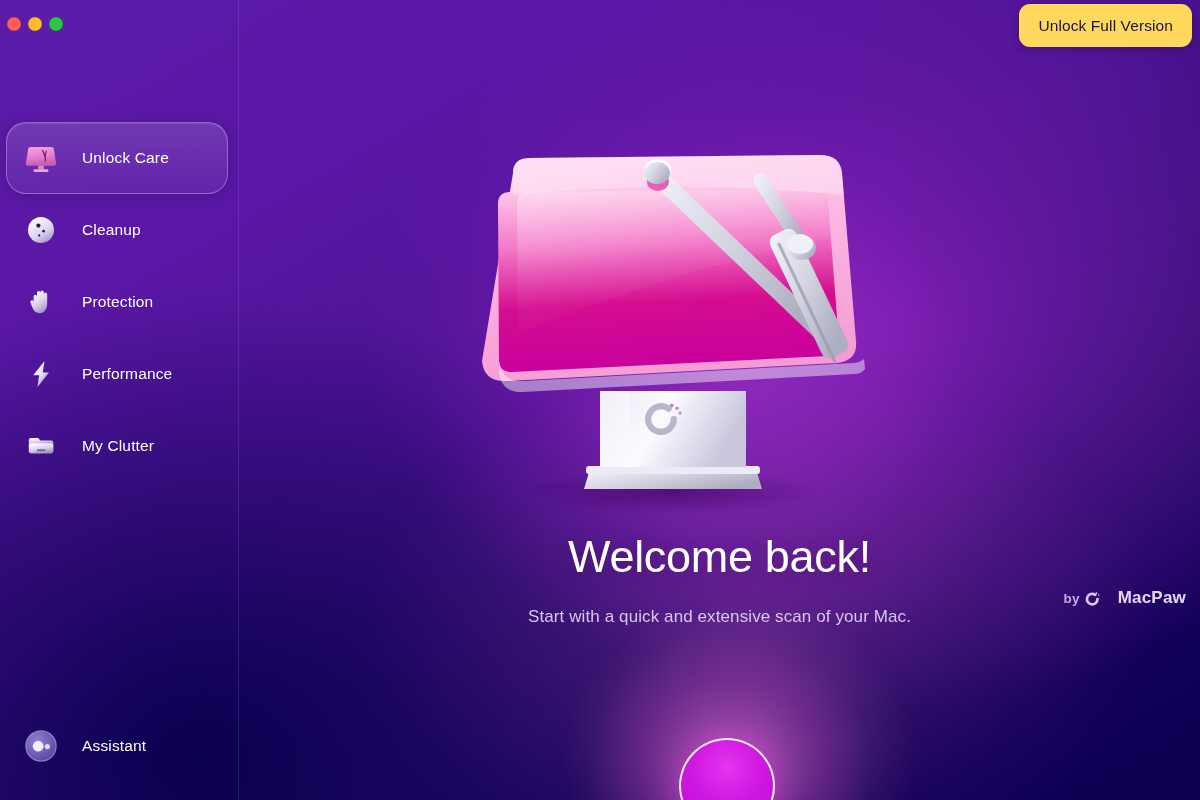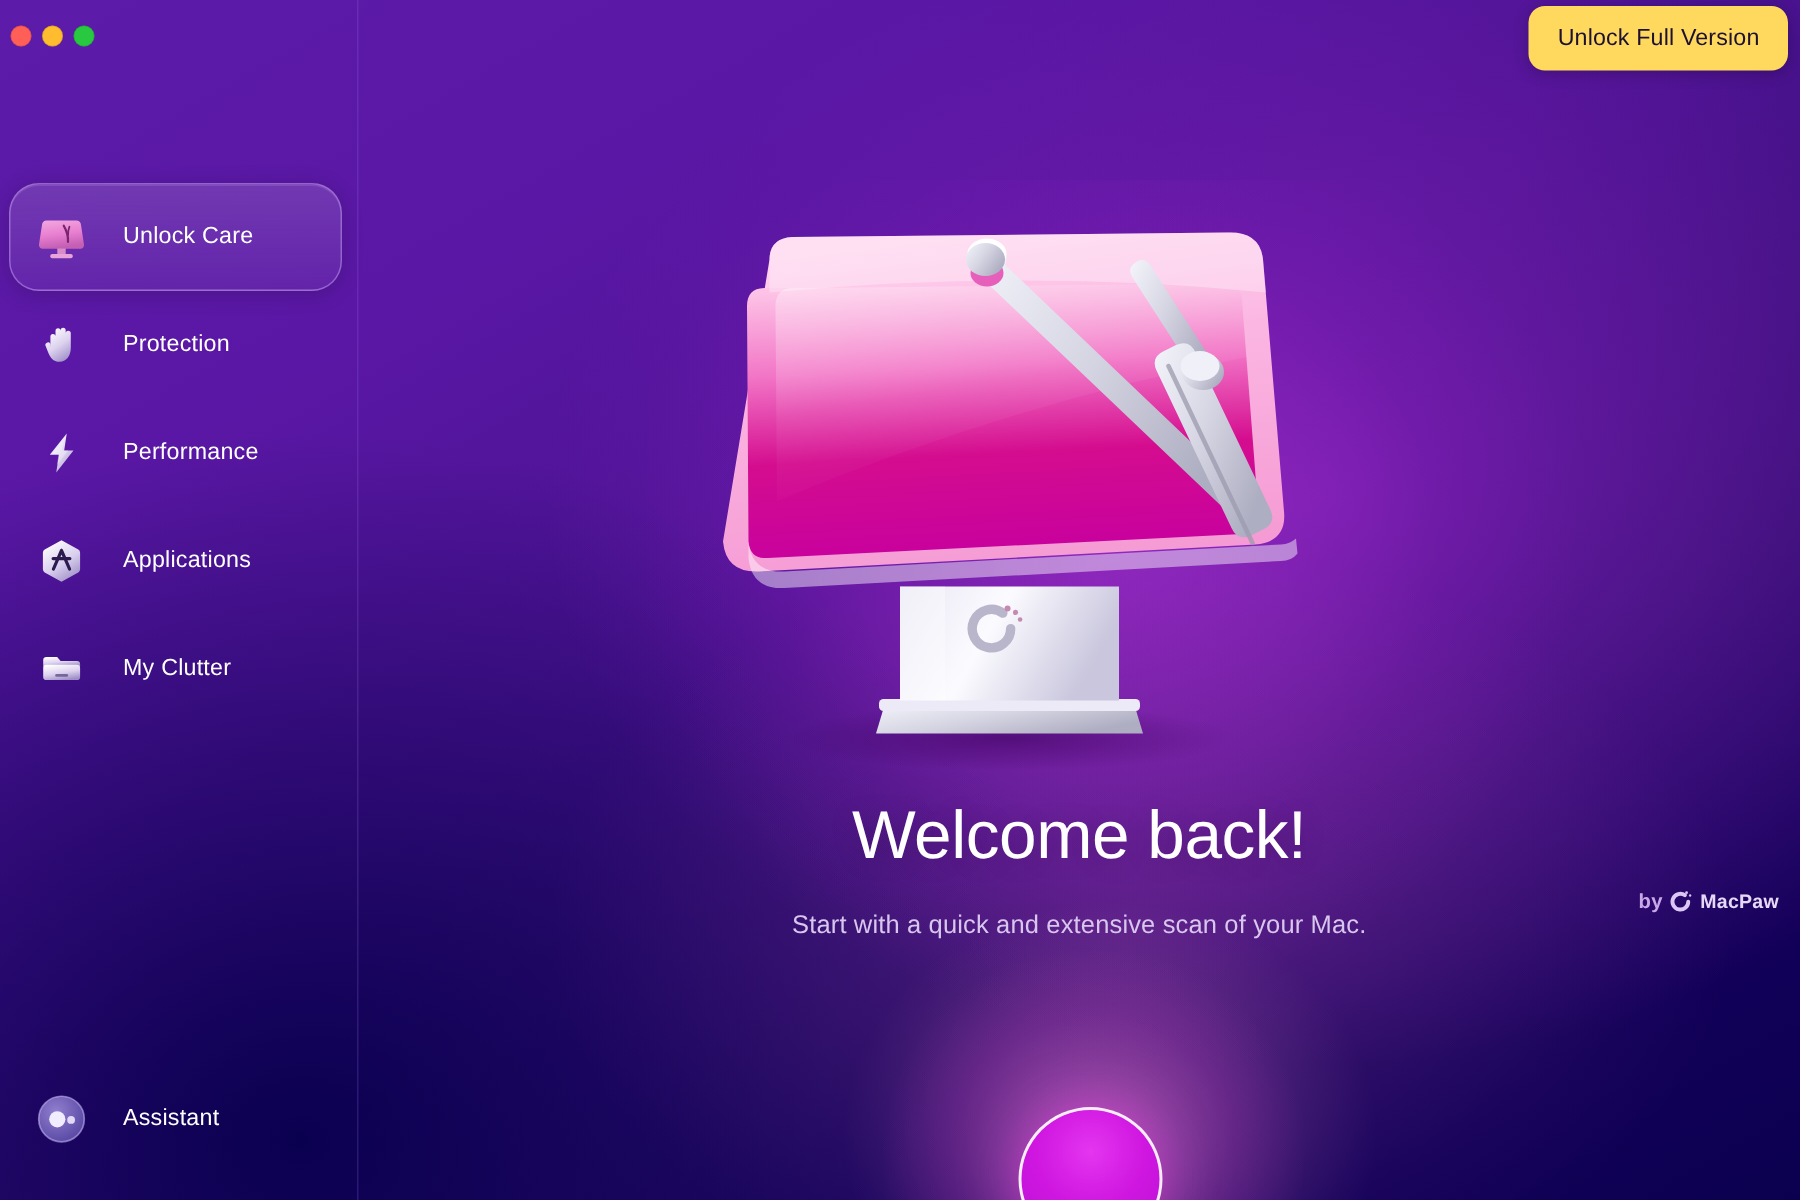--- a/index.html
+++ b/index.html
@@ -113,21 +113,21 @@
     box-shadow:0 0 34px rgba(238,60,230,0.55);
     cursor:pointer;
     font-family:"Liberation Sans", sans-serif;
   }
   .brand {
     position:absolute; right:14px; bottom:12px;
     display:flex; align-items:center; gap:5px;
     color:#c9a8e8; font-size:13.5px; font-weight:bold; letter-spacing:.2px;
   }
   .brand .by { font-weight:bold; color:#c9a8e8; }
-  .brand .name { color:#e7d8f7; font-weight:bold; font-size:13px; }
+  .brand .name { color:#e7d8f7; font-weight:bold; font-size:17px;margin-left:13px; }
 </style>
 </head>
 <body>
 
 <div id="app">
 
   <div class="bg-glow"></div>
   <div class="bg-glow2"></div>
 
   <div class="traffic">
@@ -155,20 +155,39 @@
             <path d="M7 6 h20 a3 3 0 0 1 3 3 l2 13 a2.4 2.4 0 0 1 -2.4 2.8 H4.4 A2.4 2.4 0 0 1 2 22 L4 9 a3 3 0 0 1 3 -3 z" fill="url(#scg)"></path>
             <rect x="14.2" y="24.6" width="5.6" height="4.2" fill="#d98cc9"></rect>
             <rect x="9.5" y="28.3" width="15" height="2.8" rx="1.3" fill="#e9a2da"></rect>
             <path d="M18.5 9.5 C20.8 13.5 21.6 17 21.3 20.3" stroke="#7a2470" stroke-width="1.5" fill="none" stroke-linecap="round"></path>
             <path d="M22.3 10.2 C21.4 12.6 21.2 14.2 21.4 15.6" stroke="#7a2470" stroke-width="1.2" fill="none" stroke-linecap="round"></path>
           </svg>
         </div>
         <div class="nav-label">Unlock Care</div>
       </div>
 
+      <div class="nav-item">
+        <div class="pill"></div>
+        <div class="nav-icon">
+          <svg width="32" height="32" viewBox="0 0 32 32">
+            <defs>
+              <linearGradient id="clg" x1="0.2" y1="0" x2="0.8" y2="1">
+                <stop offset="0%" stop-color="#ffffff"></stop>
+                  <stop offset="60%" stop-color="#ded3f0"></stop>
+                <stop offset="100%" stop-color="#9f90c8"></stop>
+              </linearGradient>
+            </defs>
+            <circle cx="16" cy="16" r="13" fill="url(#clg)"></circle>
+            <circle cx="13.4" cy="11.6" r="2.1" fill="#2d1a52"></circle>
+            <circle cx="18.6" cy="17.2" r="1.35" fill="#2d1a52"></circle>
+            <circle cx="14.2" cy="21.4" r="1.05" fill="#2d1a52"></circle>
+          </svg>
+        </div>
+        <div class="nav-label">Cleanup</div>
+      </div>
 
       <div class="nav-item">
         <div class="pill"></div>
         <div class="nav-icon">
           <svg width="32" height="32" viewBox="0 0 32 32">
             <defs>
               <linearGradient id="prg" x1="0.2" y1="0" x2="0.7" y2="1">
                 <stop offset="0%" stop-color="#ffffff"></stop>
                   <stop offset="55%" stop-color="#ddd2ef"></stop>
                 <stop offset="100%" stop-color="#a293c9"></stop>
@@ -191,37 +210,20 @@
                 <stop offset="100%" stop-color="#a091c7"></stop>
               </linearGradient>
             </defs>
             <path d="M19.5 3 L8.2 17.2 h6.1 L12.5 29 L24 14.4 h-6.2 z" fill="url(#pfg)"></path>
             <path d="M17.6 6.4 L9.9 16.6 h4.1 L12.9 24 L20.6 14.2 h-4.3 z" fill="rgba(255,255,255,0.28)"></path>
           </svg>
         </div>
         <div class="nav-label">Performance</div>
       </div>
 
-      <div class="nav-item">
-        <div class="pill"></div>
-        <div class="nav-icon">
-          <svg width="32" height="32" viewBox="0 0 32 32">
-            <defs>
-              <linearGradient id="apg" x1="0.2" y1="0" x2="0.8" y2="1">
-                <stop offset="0%" stop-color="#ffffff"></stop>
-                  <stop offset="55%" stop-color="#d9cfee"></stop>
-                <stop offset="100%" stop-color="#9c8dc4"></stop>
-              </linearGradient>
-            </defs>
-            <path d="M16 2.2 L27.2 8.4 a2.4 2.4 0 0 1 1.2 2.1 v11 a2.4 2.4 0 0 1 -1.2 2.1 L16 29.8 L4.8 23.6 a2.4 2.4 0 0 1 -1.2 -2.1 v-11 a2.4 2.4 0 0 1 1.2 -2.1 z" fill="url(#apg)"></path>
-            <path d="M16 9 L21.4 21.4 M16 9 L10.6 21.4 M10.4 14.4 L21.6 14.4" stroke="#2b1b4e" stroke-width="2.1" stroke-linecap="round" fill="none"></path>
-          </svg>
-        </div>
-        <div class="nav-label">Applications</div>
-      </div>
 
       <div class="nav-item">
         <div class="pill"></div>
         <div class="nav-icon">
           <svg width="32" height="32" viewBox="0 0 32 32">
             <defs>
               <linearGradient id="mcg" x1="0.2" y1="0" x2="0.6" y2="1">
                 <stop offset="0%" stop-color="#ffffff"></stop>
                   <stop offset="55%" stop-color="#ddd2ef"></stop>
                 <stop offset="100%" stop-color="#9e8fc5"></stop>

